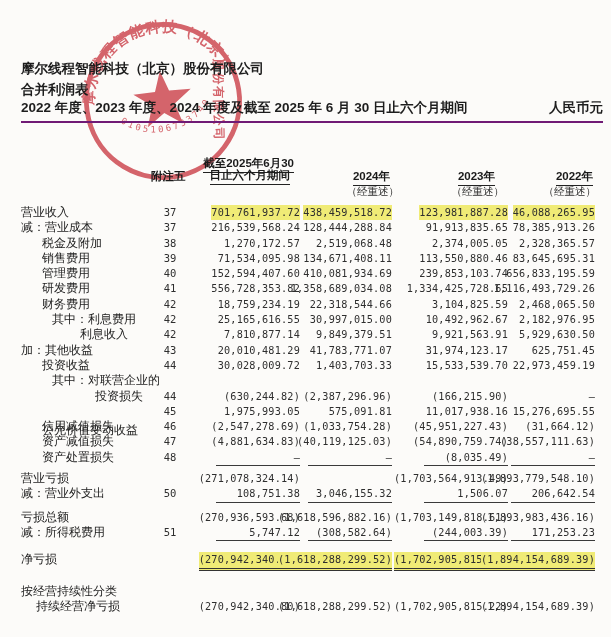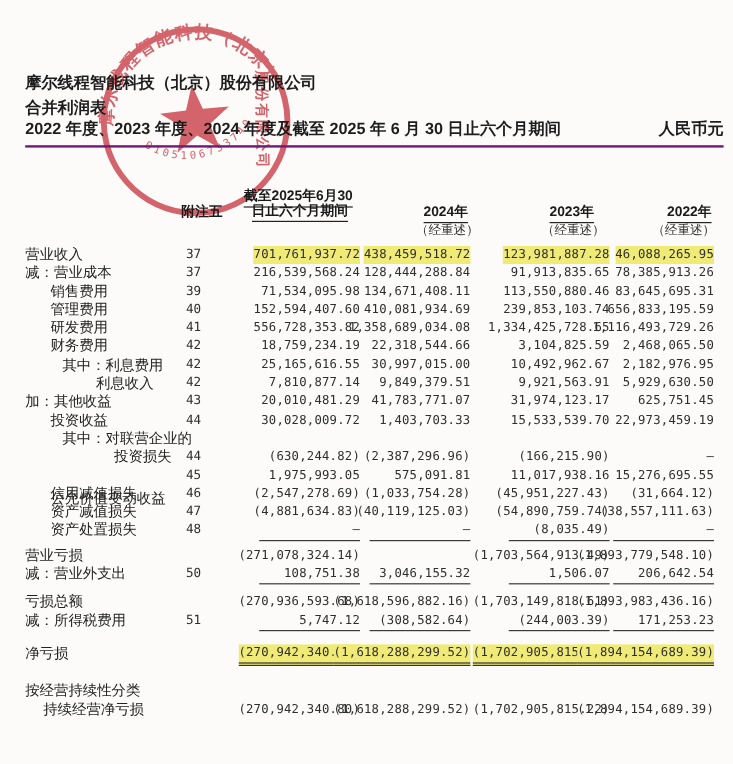--- a/index.html
+++ b/index.html
@@ -30,21 +30,21 @@
   .th-y2023{right:101px;top:19px;}
   .th-y2022{right:3px;top:19px;}
   .th-r{font-weight:normal;font-size:10.5px;border:none;color:#2c2c2c;}
   .th-r2024{right:197px;top:35px;}
   .th-r2023{right:92px;top:35px;}
   .th-r2022{right:0px;top:35px;}
 
   .tbody{position:absolute;left:0;top:205px;width:575px;}
   .row{position:relative;height:15.3px;}
   .label{position:absolute;top:0;font-size:12px;line-height:15.3px;white-space:nowrap;color:#222;}
-  .note{position:absolute;left:134px;top:0;width:30px;text-align:left;
+  .note{position:absolute;left:134px;top:0;width:30px;text-align:center;
         font-size:10.5px;line-height:15.3px;font-family:"DejaVu Sans Mono",monospace;color:#2e2e2e;}
   .val{position:absolute;top:0;white-space:nowrap;text-align:right;
        font-size:10.2px;line-height:15.3px;letter-spacing:.2px;
        font-family:"DejaVu Sans Mono",monospace;color:#2e2e2e;}
   .v0{right:296px;} .v1{right:204px;} .v2{right:88px;} .v3{right:1px;}
 
   .row.hl .val{background:#f0eb76;}
   .row.u .val{border-bottom:1.4px solid #3a3a3a;min-width:84px;}
   .row.ud .val{border-bottom:3.5px double #333;min-width:84px;}
   .row .val.empty{background:none !important;border:none !important;min-width:0 !important;}
@@ -102,20 +102,28 @@
   </div>
         <div class="row">
     <span class="label" style="left: 0px;">减：营业成本</span>
     <span class="note">37</span>
     <span class="val v0">216,539,568.24</span>
     <span class="val v1">128,444,288.84</span>
     <span class="val v2">91,913,835.65</span>
     <span class="val v3">78,385,913.26</span>
   </div>
         <div class="row">
+    <span class="label" style="left: 21px;">税金及附加</span>
+    <span class="note">38</span>
+    <span class="val v0">1,270,172.57</span>
+    <span class="val v1">2,519,068.48</span>
+    <span class="val v2">2,374,005.05</span>
+    <span class="val v3">2,328,365.57</span>
+  </div>
+        <div class="row">
     <span class="label" style="left: 21px;">销售费用</span>
     <span class="note">39</span>
     <span class="val v0">71,534,095.98</span>
     <span class="val v1">134,671,408.11</span>
     <span class="val v2">113,550,880.46</span>
     <span class="val v3">83,645,695.31</span>
   </div>
         <div class="row">
     <span class="label" style="left: 21px;">管理费用</span>
     <span class="note">40</span>

